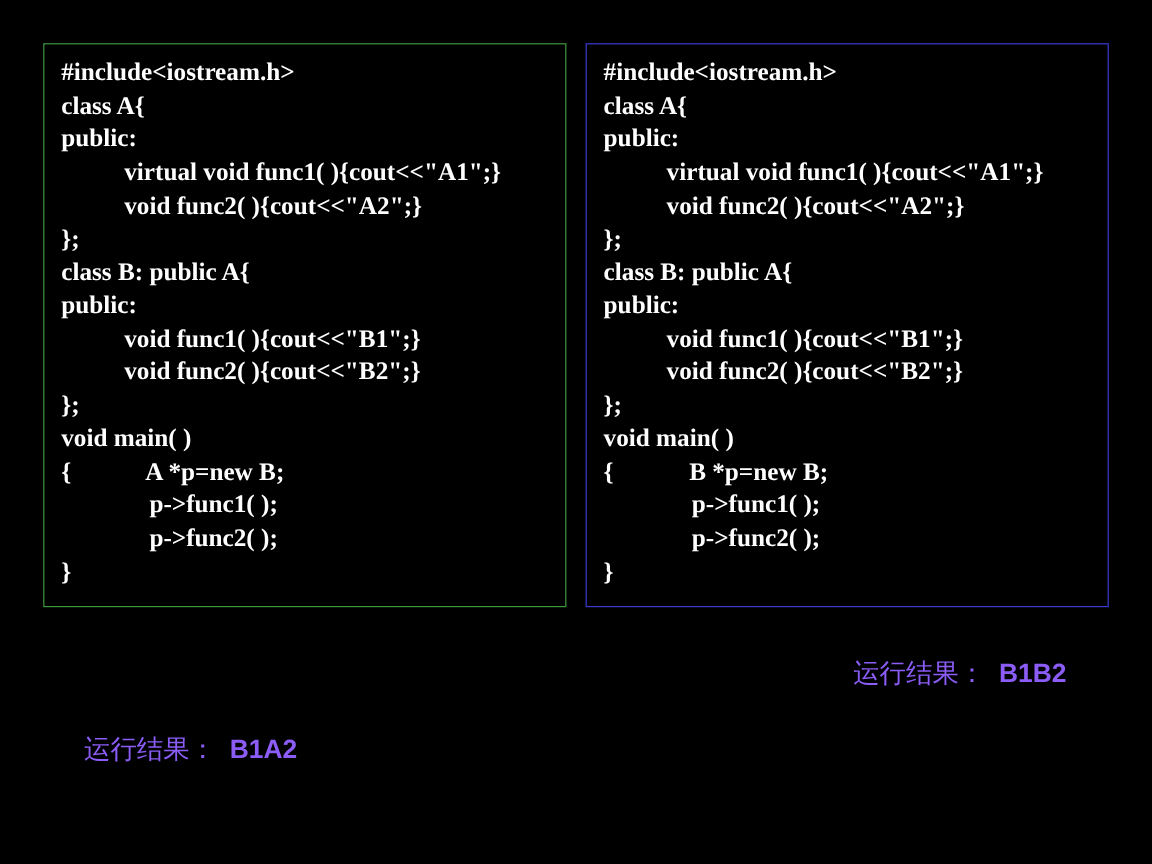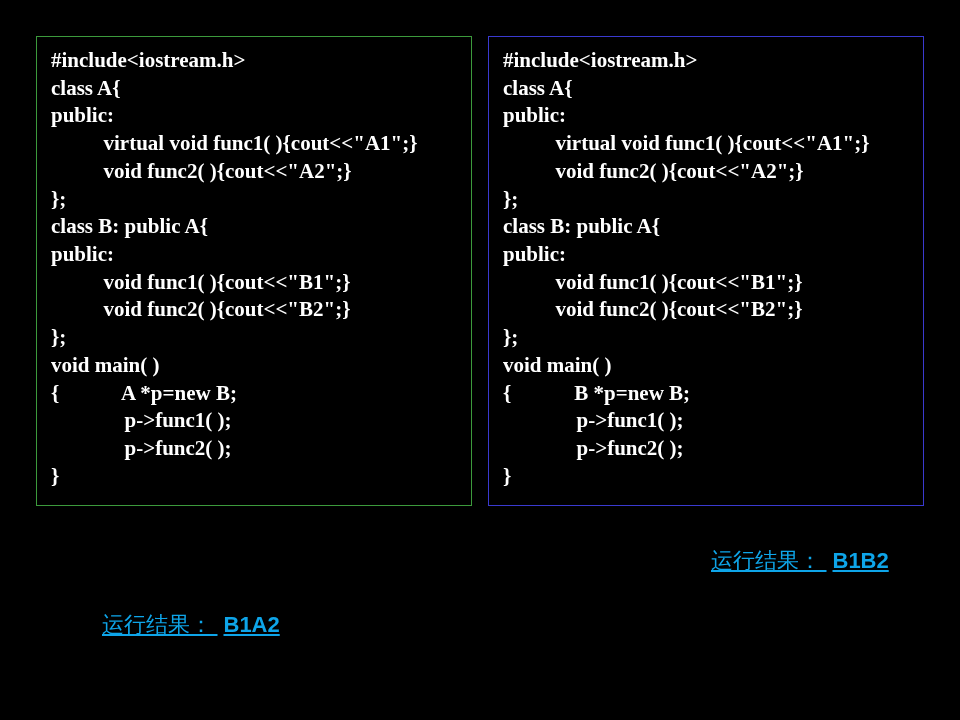--- a/index.html
+++ b/index.html
@@ -43,27 +43,25 @@
     font-size: 21px;
     line-height: 1.32;
     white-space: pre;
     font-family: "Times New Roman", serif;
   }
   .results {
     display: flex;
     margin-top: 40px;
   }
   .result {
-    color: #0ea5e9;
+    color: #8b5cf6;
     font-size: 22px;
     font-family: "SimSun", "Times New Roman", serif;
-    text-decoration: underline;
   }
   .result.left {
-    margin-left: 32px;
     margin-top: 20px;
   }
   .result.right {
     margin-left: 215px;
     margin-top: 0;
   }
   .answer {
     font-family: Arial, sans-serif;
     font-weight: bold;
     margin-left: 6px;

